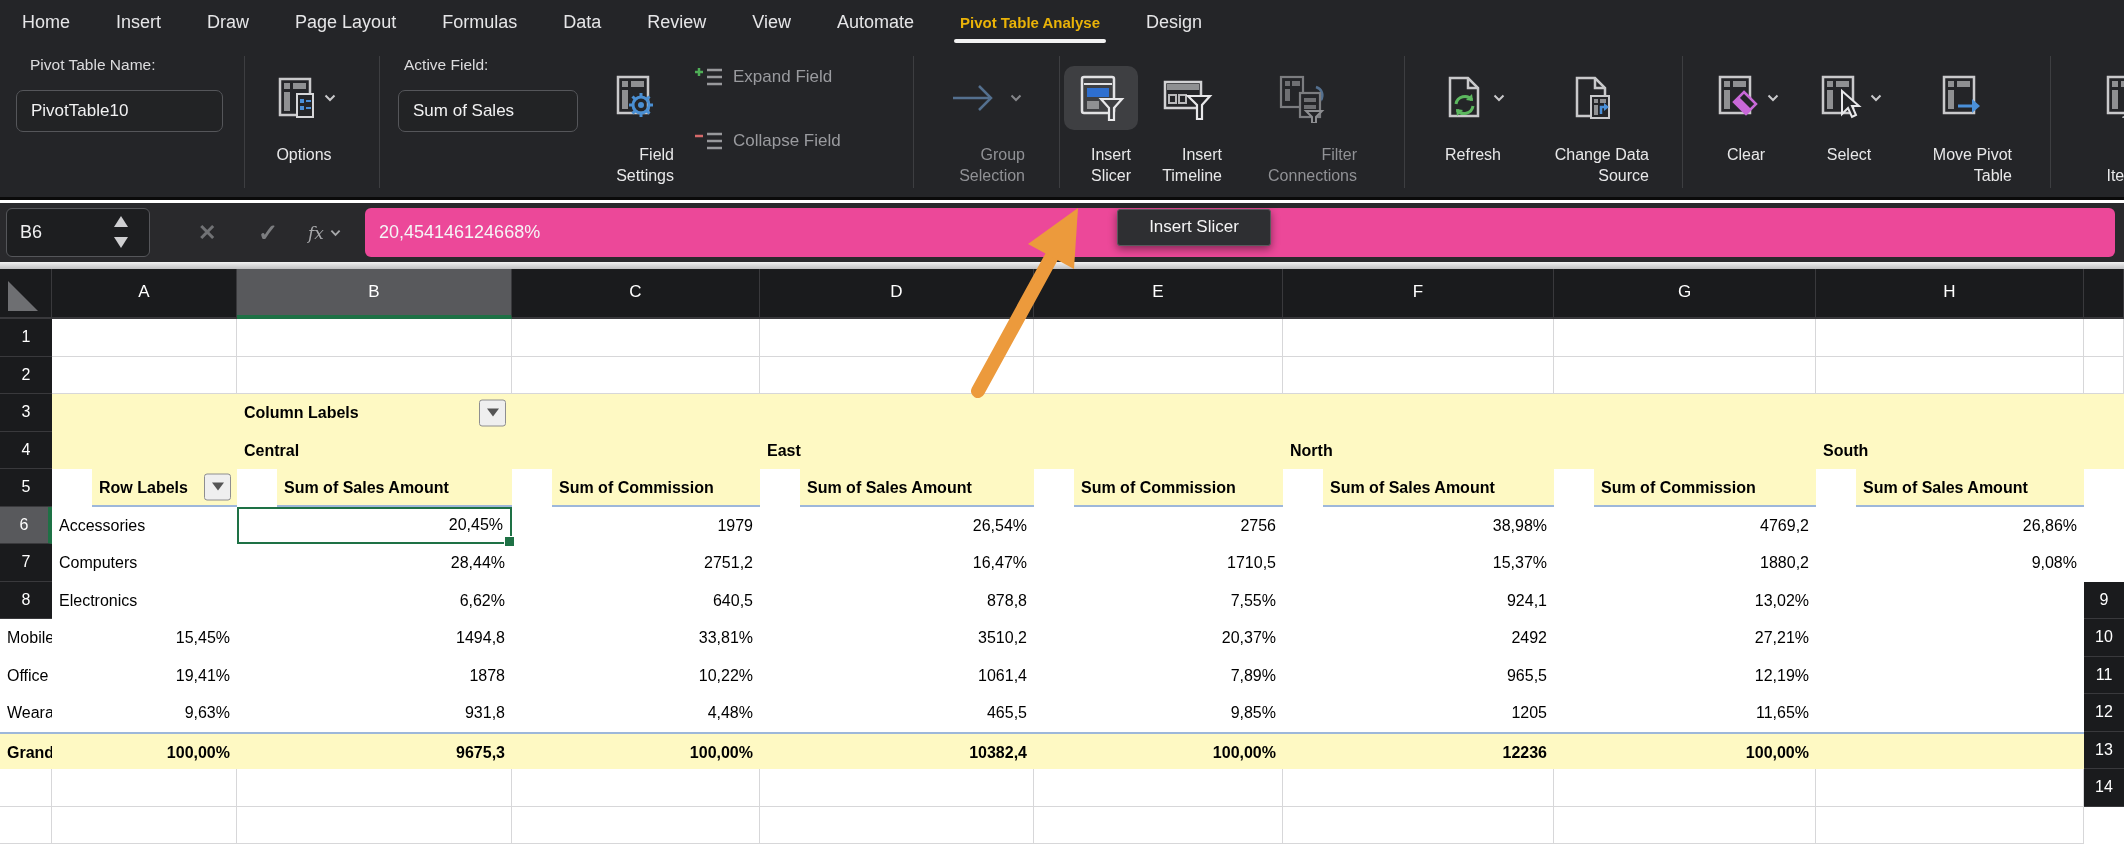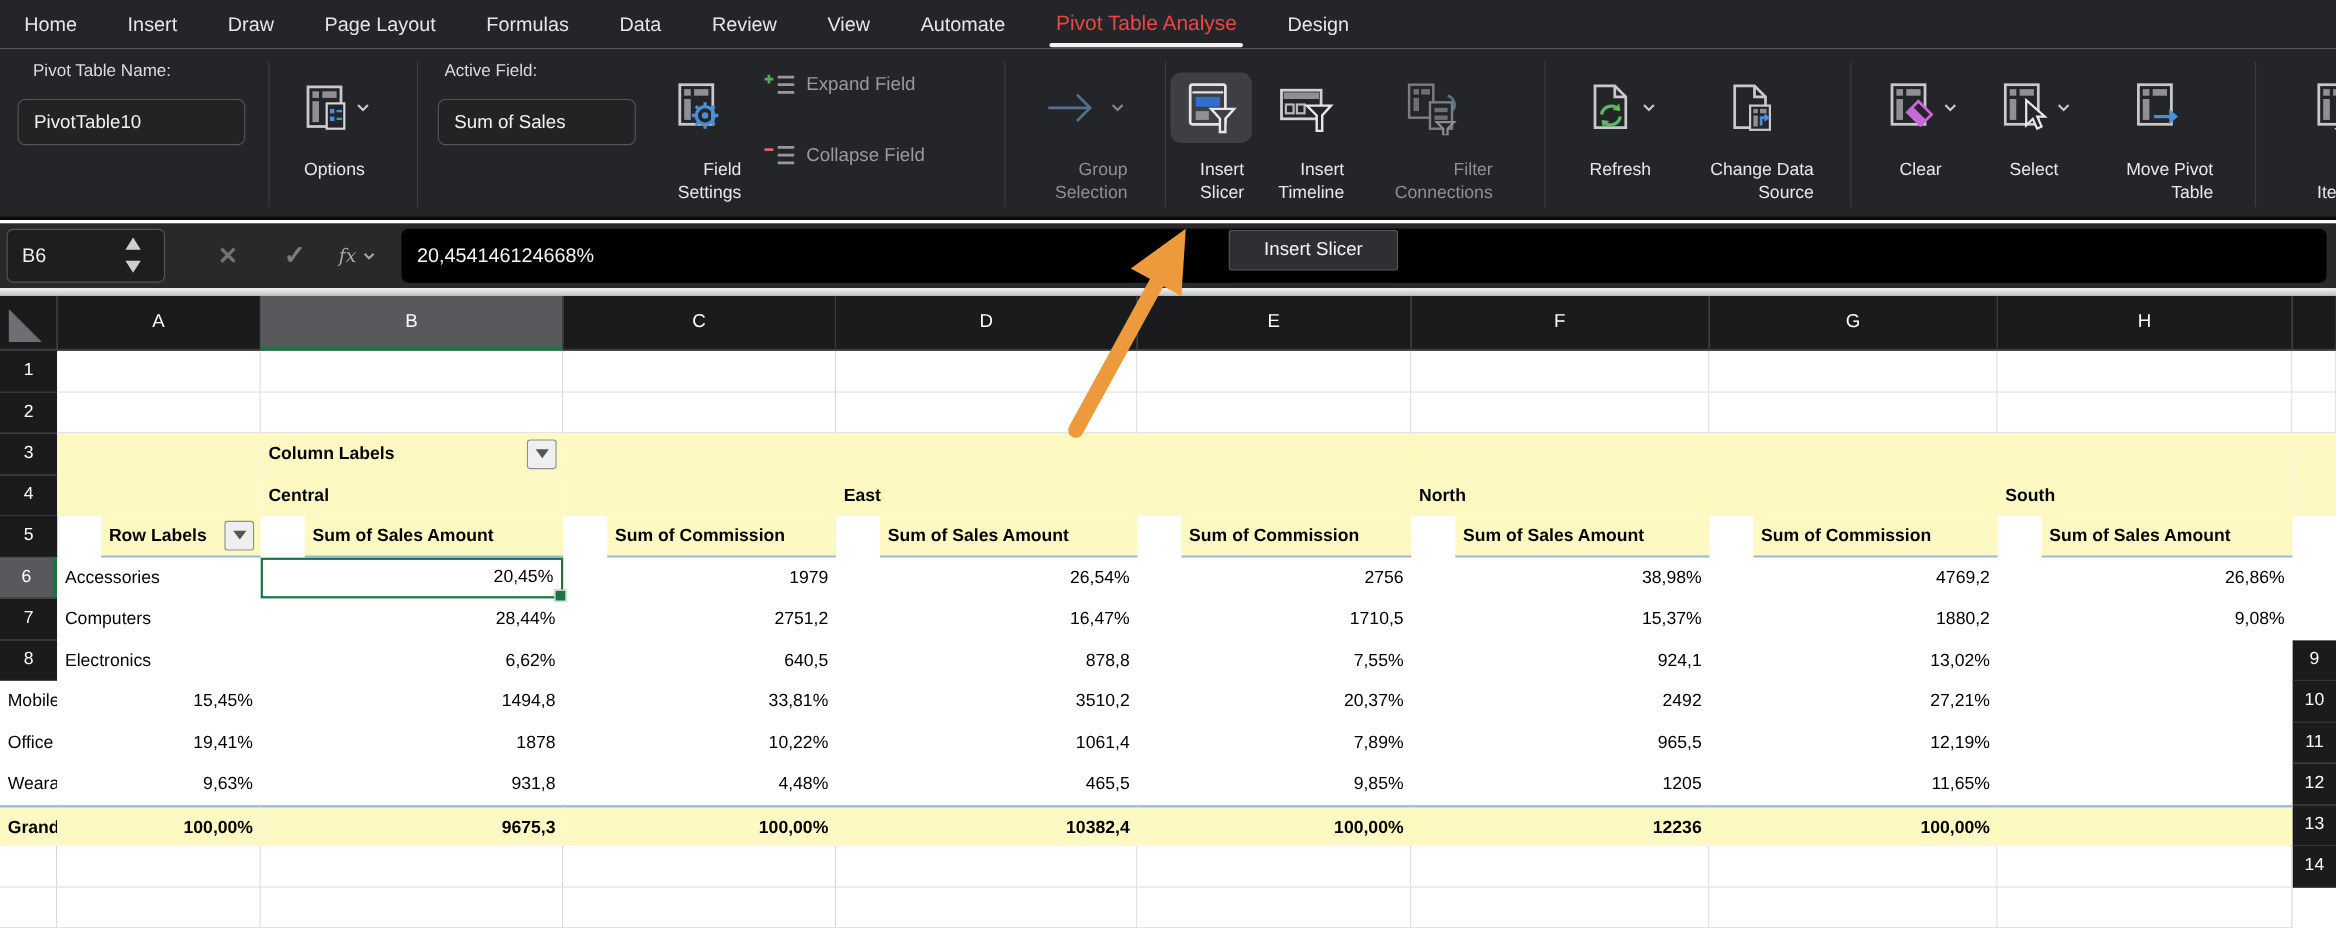--- a/index.html
+++ b/index.html
@@ -4,21 +4,21 @@
 <style>
   * { box-sizing: border-box; margin: 0; padding: 0; }
   body { background:#000; font-family:"Liberation Sans", sans-serif; }
   #app { position:relative; width:2124px; height:844px; overflow:hidden; background:#fff; }
 
   
   #menubar { position:absolute; left:0; top:0; width:2124px; height:44px; background:#242528;
              display:flex; align-items:flex-end; padding-left:22px; gap:46px; }
   .tab { position:relative; color:#e6e6e8; font-size:18px; height:44px; display:flex; align-items:center;
          white-space:nowrap; cursor:default; }
-  .tab.active { color:#ef4444; font-weight:normal; font-size:19px; }
+  .tab.active { color:#eab308; font-weight:bold; font-size:15px; }
   .tab.active::after { content:""; position:absolute; left:-6px; right:-6px; bottom:1px; height:4px;
                        border-radius:2px; background:#f2f2f2; }
 
   
   #ribbon { position:absolute; left:0; top:44px; width:2124px; height:156px; background:#242528;
             border-bottom:3px solid #0a0a0a; overflow:hidden; }
   .rsep { position:absolute; top:12px; height:132px; width:1px; background:#3d3e41; }
   .grouplabel { position:absolute; color:#dcdcde; font-size:15.5px; }
   .valuebox { position:absolute; height:42px; background:#222325; border:1.5px solid #55565a;
               border-radius:7px; color:#f2f2f3; font-size:17px; line-height:39px; padding-left:14px;
@@ -38,21 +38,21 @@
              border:1.5px solid #55565a; border-radius:6px; color:#f0f0f1; font-size:18px;
              line-height:46px; padding-left:13px; }
   .spin { position:absolute; right:8px; top:8px; width:14px; height:32px; display:flex; flex-direction:column;
           align-items:center; justify-content:space-between; }
   .spin .up { width:0; height:0; border-left:7px solid transparent; border-right:7px solid transparent;
               border-bottom:11px solid #cfcfd1; }
   .spin .dn { width:0; height:0; border-left:7px solid transparent; border-right:7px solid transparent;
               border-top:11px solid #cfcfd1; }
   .fbtn { position:absolute; top:0; height:59px; display:flex; align-items:center; color:#717275; }
   #fx-label { font-family:"DejaVu Serif", serif; font-style:italic; font-size:17px; color:#a7a8ab; }
-  #formula-input { position:absolute; left:365px; top:5px; width:1750px; height:49px; background:#000000;
+  #formula-input { position:absolute; left:365px; top:5px; width:1750px; height:49px; background:#ec4899;
                    border-radius:6px; color:#f5f5f6; font-size:18px; line-height:48px; padding-left:14px; }
   #fbsep { position:absolute; left:0; top:262px; width:2124px; height:7px;
            background:linear-gradient(#f2f2f2,#bfbfc1); }
 
   
   #grid { position:absolute; left:0; top:269px; width:2124px; height:575px; display:grid;
           grid-template-rows:50px repeat(14, 37.5px); background:#fff; }
   .ch { background:#1a1b1d; color:#fff; font-size:17px; text-align:center; line-height:46px;
         border-right:1px solid #39393c; border-bottom:2px solid #39393c; }
   .ch.selcol { background:#58595c; border-bottom:4px solid #1E7145; }

